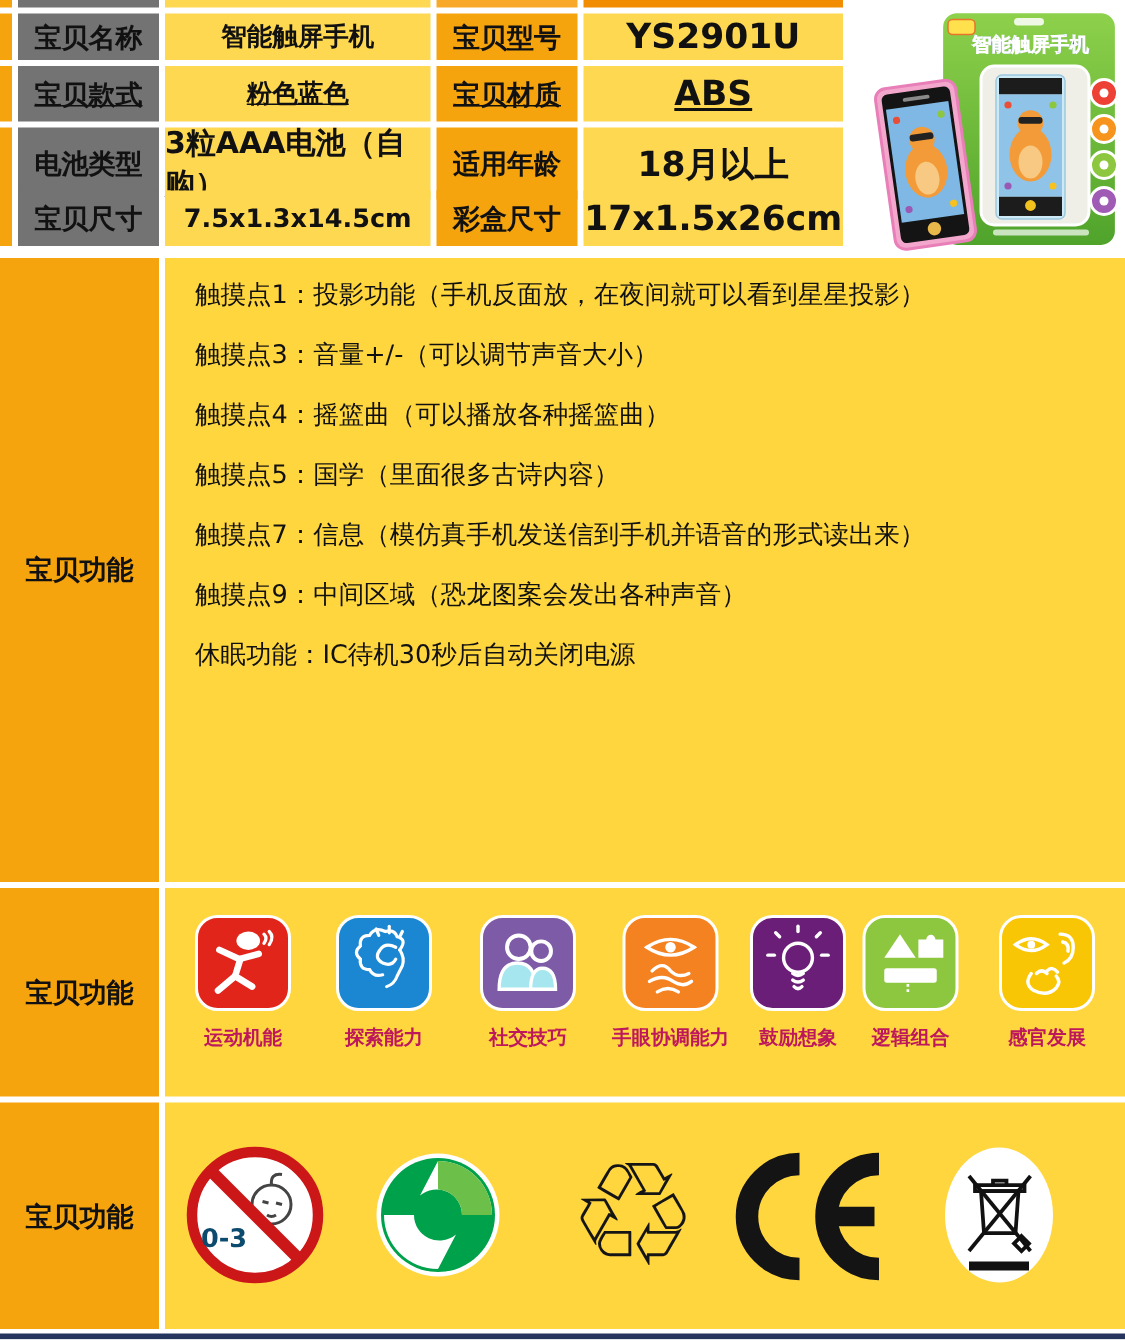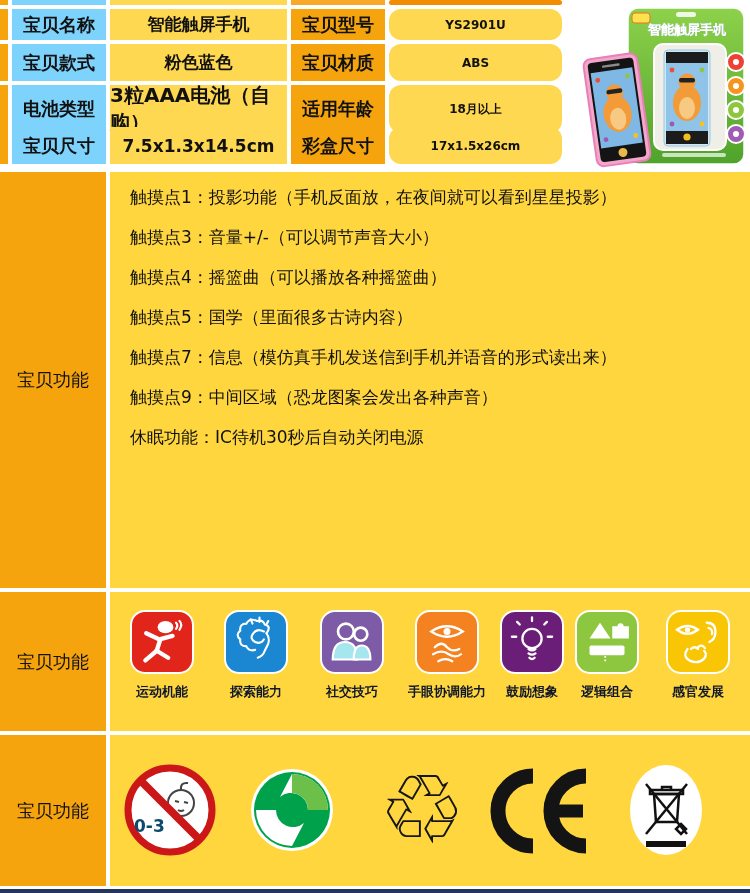--- a/index.html
+++ b/index.html
@@ -4,40 +4,40 @@
 <style>
   html,body{margin:0;padding:0;background:#fff;}
   .page{position:relative;width:750px;height:893px;background:#ffffff;overflow:hidden;
         font-family:"DejaVu Sans","Liberation Sans",sans-serif;color:#111;}
   .abs{position:absolute;}
   
   .trow{position:absolute;left:0;display:flex;}
   .trow .gap{width:4px;}
   .cell{display:flex;align-items:center;justify-content:center;font-weight:bold;}
   .c-sliver{width:8px;background:#f6a40e;}
-  .c-label{width:94px;background:#7dd3fc;font-size:18px;}
+  .c-label{width:94px;background:#737373;font-size:18px;}
   .c-val1{width:177px;background:#ffd851;font-size:17px;}
   .c-label2{width:94px;background:#f6a40e;font-size:18px;}
-  .c-val2{width:173px;background:#ffd851;font-size:12px;border-radius:12px;}
+  .c-val2{width:173px;background:#ffd851;font-size:23px;}
   .sliver-y{background:#ffd851;}
   .sliver-o{background:#f9a929;}
   .sliver-d{background:#f28c00;}
   
   .sec-label{position:absolute;left:0;width:106px;background:#f6a40e;display:flex;
-             align-items:center;justify-content:center;font-size:18px;font-weight:normal;}
+             align-items:center;justify-content:center;font-size:18px;font-weight:bold;}
   .sec-content{position:absolute;left:110px;width:700px;background:#ffd63e;}
   .feature-line{height:40px;line-height:40px;font-size:17px;padding-left:20px;white-space:nowrap;}
   
   .ability{position:absolute;width:104px;text-align:center;}
   .tile{width:64px;height:64px;margin:0 auto;border-radius:15px;border:2px solid #fff;
         box-sizing:border-box;display:flex;align-items:center;justify-content:center;}
   .t-red{background:#e1251b;} .t-blue{background:#1b87d3;} .t-purple{background:#7d5ba6;}
   .t-orange{background:#f58220;} .t-plum{background:#6b1e78;} .t-green{background:#8dc63f;}
   .t-gold{background:#f9c606;}
-  .ability-label{margin-top:9px;font-size:13px;font-weight:bold;color:#0f172a;}
+  .ability-label{margin-top:9px;font-size:13px;font-weight:bold;color:#be185d;}
   
   .cert{position:absolute;}
   .recycle-glyph{font-size:96px;line-height:100px;color:#151515;font-family:"DejaVu Sans",sans-serif;}
   .age-text{position:absolute;left:11px;top:53px;font-size:17px;font-weight:bold;color:#0c4a6e;}
   .sr{position:absolute;width:1px;height:1px;overflow:hidden;clip:rect(0 0 0 0);}
   .navy{position:absolute;left:0;top:889px;width:750px;height:4px;background:#25355e;}
 </style>
 </head>
 <body>
 
@@ -59,21 +59,21 @@
     <div class="cell c-sliver"></div>
       <div class="gap"></div>
     <div class="cell c-label">宝贝名称</div>
       <div class="gap"></div>
     <div class="cell c-val1">智能触屏手机</div>
       <div class="gap"></div>
     <div class="cell c-label2">宝贝型号</div>
       <div class="gap"></div>
     <div class="cell c-val2">YS2901U</div>
   </div>
-  <div class="trow" style="top:44px;height:37px;">
+  <div class="trow" style="top:44px;height:37px;text-decoration:underline;">
     <div class="cell c-sliver"></div>
       <div class="gap"></div>
     <div class="cell c-label">宝贝款式</div>
       <div class="gap"></div>
     <div class="cell c-val1">粉色蓝色</div>
       <div class="gap"></div>
     <div class="cell c-label2">宝贝材质</div>
       <div class="gap"></div>
     <div class="cell c-val2">ABS</div>
   </div>

